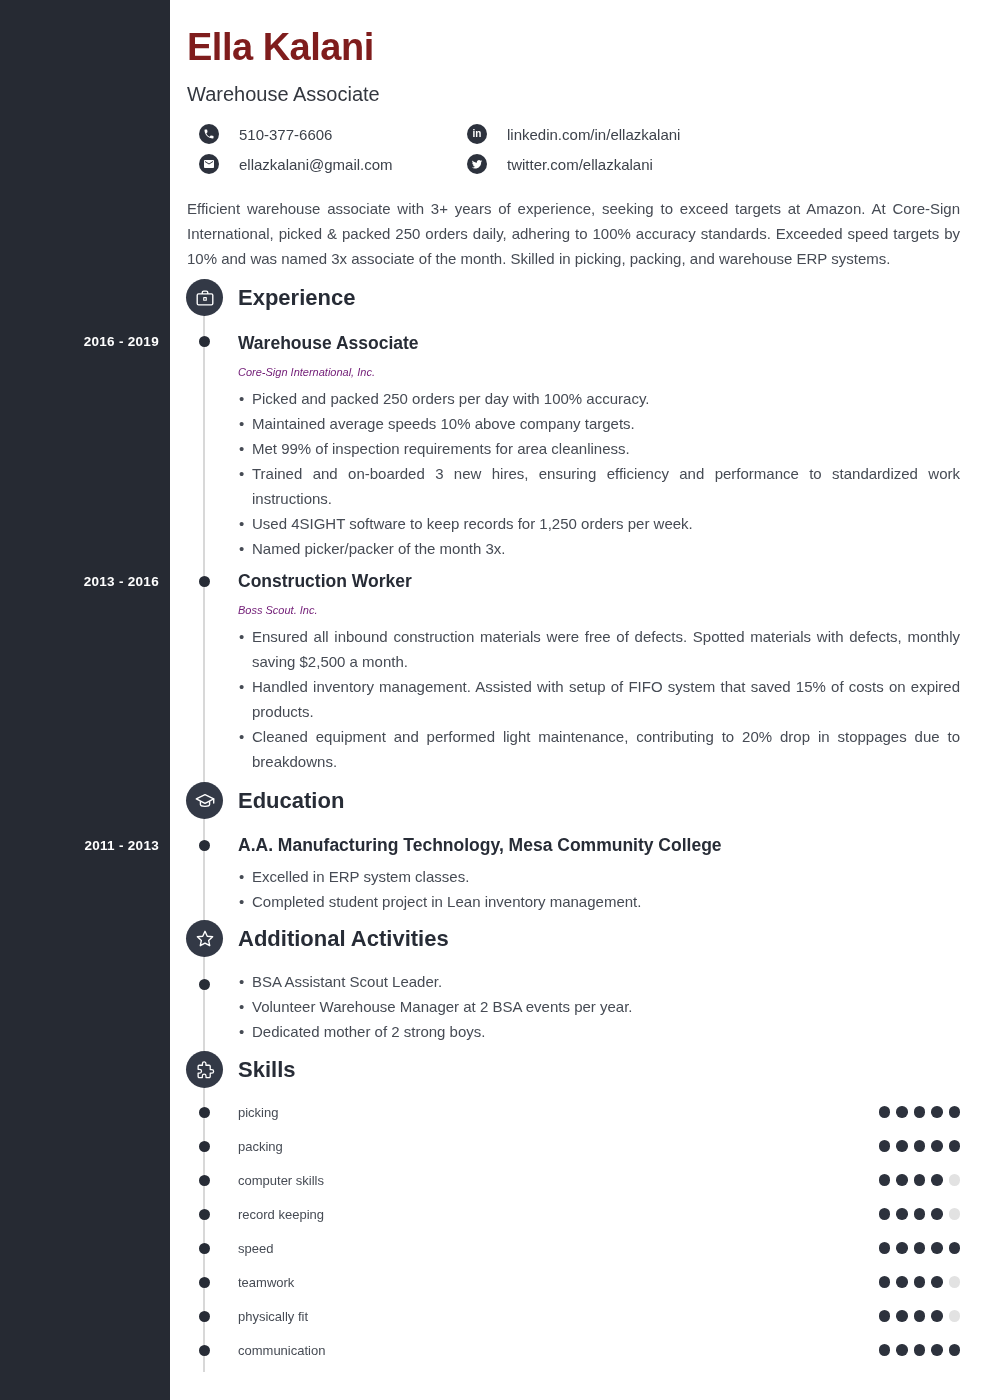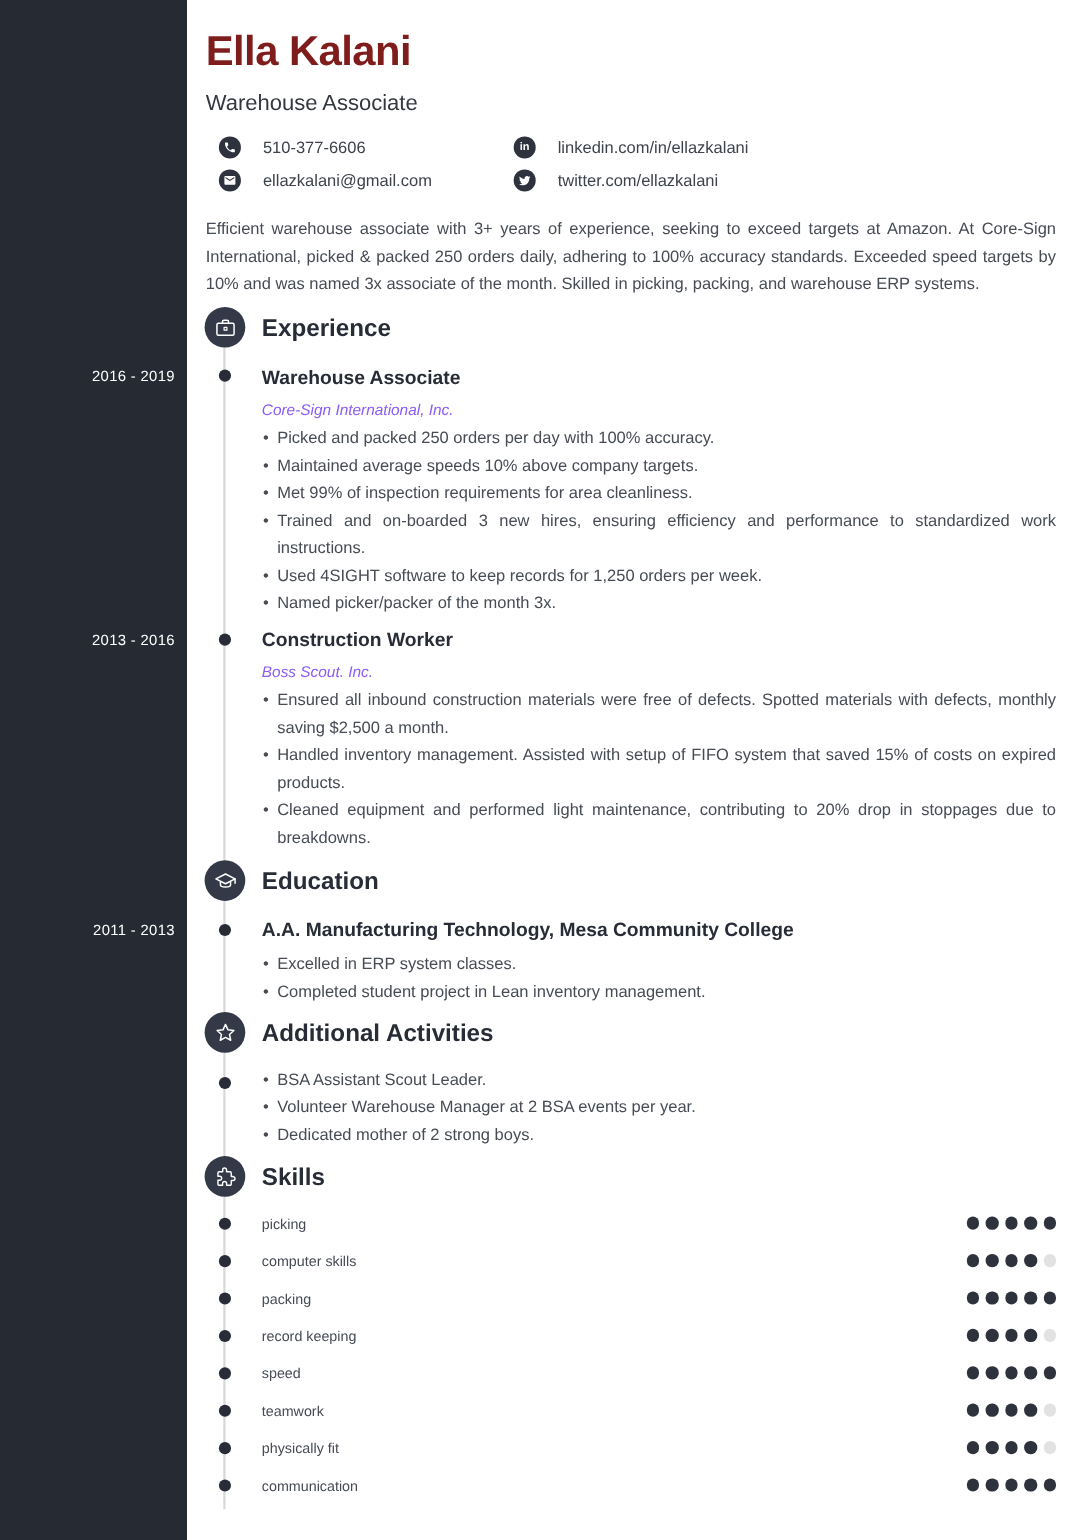--- a/index.html
+++ b/index.html
@@ -5,21 +5,21 @@
   * { margin:0; padding:0; box-sizing:border-box; }
   html,body { background:#ffffff; }
   body { font-family:"Liberation Sans", sans-serif; }
   .page { position:relative; width:990px; height:1400px; background:#ffffff; overflow:hidden; }
 
   .sidebar { position:absolute; left:0; top:0; width:170px; height:1400px; background:#262a33; }
 
   .timeline { position:absolute; left:203px; top:290px; width:2px; height:1082px; background:#d8d8d8; }
 
   .year { position:absolute; left:0; width:159px; text-align:right; color:#ffffff;
-          font-size:13.5px; font-weight:normal; letter-spacing:.3px; line-height:15px; }
+          font-size:13.5px; font-weight:bold; letter-spacing:.3px; line-height:15px; }
 
   .name { position:absolute; left:187px; top:25px; font-size:38px; font-weight:bold;
           color:#7f1d1d; line-height:44px; letter-spacing:-.5px; }
   .subtitle { position:absolute; left:187px; top:81px; font-size:20px; color:#33373f; line-height:26px; }
 
   .contacts { position:absolute; left:187px; top:119px; width:620px;
               display:grid; grid-template-columns:268px auto; grid-auto-rows:30px; }
   .contact { display:flex; align-items:center; gap:20px; font-size:15px; color:#3d424b; }
   .cicon { width:20px; height:20px; border-radius:50%; background:#2d323d; flex:0 0 auto;
            display:flex; align-items:center; justify-content:center;margin-left:12px; }
@@ -32,21 +32,21 @@
   .sec-header { position:absolute; left:186px; display:flex; align-items:center; }
   .sicon { width:37px; height:37px; border-radius:50%; background:#333946; flex:0 0 auto;
            display:flex; align-items:center; justify-content:center; position:relative; z-index:2; }
   .sec-header h2 { margin-left:15px; font-size:22px; font-weight:bold; color:#272c36; line-height:37px; }
 
   .tdot { position:absolute; left:199px; width:11px; height:11px; border-radius:50%;
           background:#272c36; z-index:2; }
 
   .entry { position:absolute; left:238px; width:722px; }
   .entry h3 { font-size:17.5px; font-weight:bold; color:#272c36; line-height:20px; }
-  .company { margin-top:9px; font-size:14px; font-style:italic; color:#8b5cf6; line-height:20px; }
+  .company { margin-top:9px; font-size:11px; font-style:italic; color:#701a75; line-height:20px; }
   .entry ul { list-style:none; margin-top:4px; }
   .entry ul.tight { margin-top:9px; }
   .entry ul.flush { margin-top:0; }
   .entry li { position:relative; padding-left:14px; font-size:15px; line-height:25px;
               color:#464b54; text-align:justify; }
   .entry li::before { content:"\2022"; position:absolute; left:1px; color:#464b54; }
 
   .skills-list { position:absolute; left:238px; top:1095px; width:722px; }
   .skill-row { position:relative; height:34px; display:flex; align-items:center;
                justify-content:space-between; }
@@ -196,42 +196,42 @@
       <span class="skill-dots">
           <span class="sdot filled"></span>
           <span class="sdot filled"></span>
           <span class="sdot filled"></span>
           <span class="sdot filled"></span>
           <span class="sdot filled"></span>
         </span>
     </div>
     <div class="skill-row">
       <span class="tdot-row"></span>
+      <span class="skill-label">packing</span>
+      <span class="skill-dots">
+          <span class="sdot filled"></span>
+          <span class="sdot filled"></span>
+          <span class="sdot filled"></span>
+          <span class="sdot filled"></span>
+          <span class="sdot filled"></span>
+        </span>
+    </div>
+    <div class="skill-row">
+      <span class="tdot-row"></span>
       <span class="skill-label">computer skills</span>
       <span class="skill-dots">
           <span class="sdot filled"></span>
           <span class="sdot filled"></span>
           <span class="sdot filled"></span>
           <span class="sdot filled"></span>
           <span class="sdot"></span>
         </span>
     </div>
     <div class="skill-row">
       <span class="tdot-row"></span>
-      <span class="skill-label">packing</span>
-      <span class="skill-dots">
-          <span class="sdot filled"></span>
-          <span class="sdot filled"></span>
-          <span class="sdot filled"></span>
-          <span class="sdot filled"></span>
-          <span class="sdot filled"></span>
-        </span>
-    </div>
-    <div class="skill-row">
-      <span class="tdot-row"></span>
       <span class="skill-label">record keeping</span>
       <span class="skill-dots">
           <span class="sdot filled"></span>
           <span class="sdot filled"></span>
           <span class="sdot filled"></span>
           <span class="sdot filled"></span>
           <span class="sdot"></span>
         </span>
     </div>
     <div class="skill-row">

